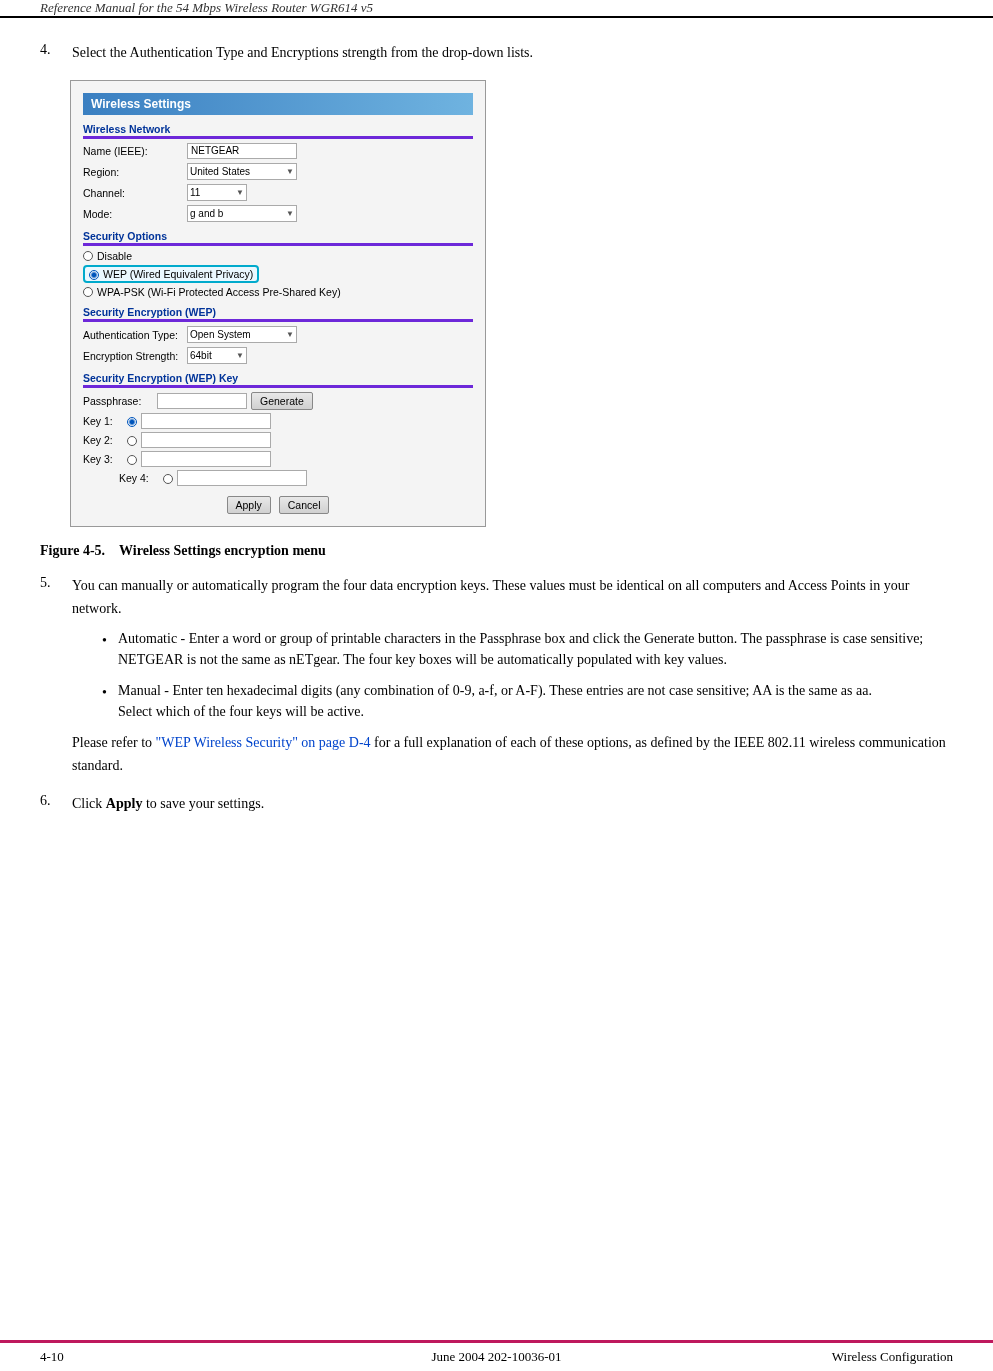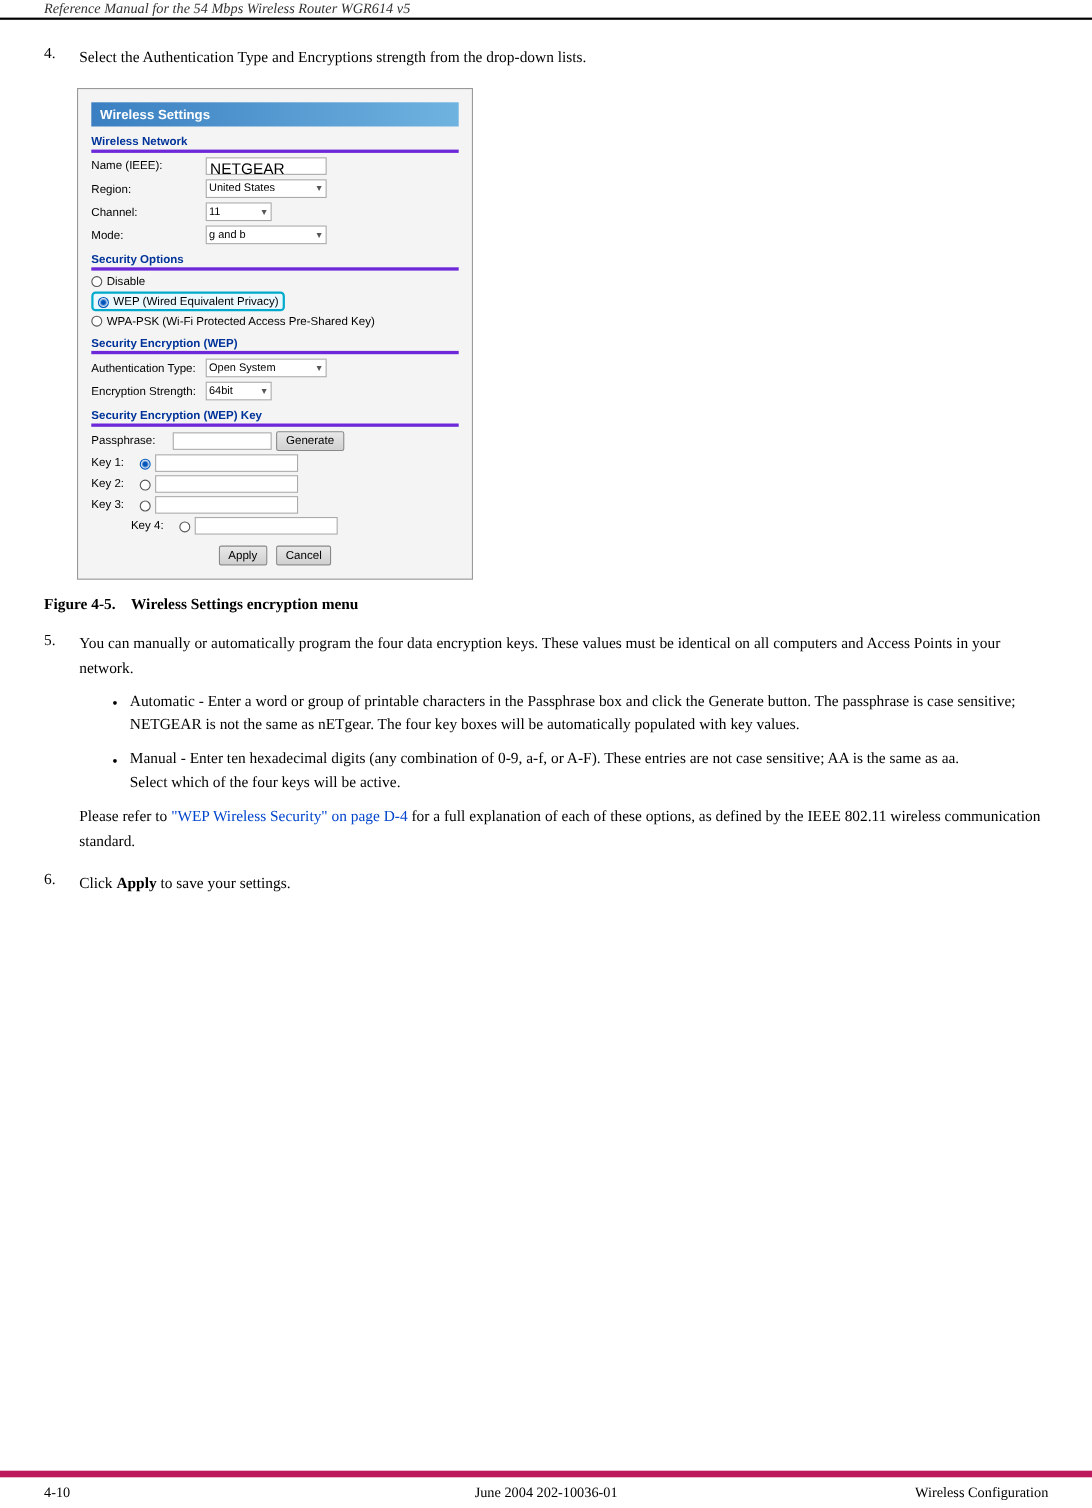--- a/index.html
+++ b/index.html
@@ -37,21 +37,21 @@
     .step-num {
       min-width: 24px;
       font-weight: normal;
     }
 
     
     .screenshot-container {
       margin: 16px 0 16px 30px;
       border: 1px solid #999;
       background: #f4f4f4;
-      width: 360px;
+      width: 416px;
       padding: 12px;
       font-family: Arial, Helvetica, sans-serif;
       font-size: 11px;
     }
 
     .screenshot-title-bar {
       background: linear-gradient(to right, #3a7fc1, #6fb3e0);
       color: #fff;
       font-size: 12px;
       font-weight: bold;
@@ -76,21 +76,21 @@
     }
     .form-label {
       width: 100px;
       font-size: 10.5px;
       color: #000;
       text-align: left;
     }
     .form-input {
       border: 1px solid #aaa;
       background: #fff;
-      font-size: 14px;
+      font-size: 10px;
       padding: 1px 3px;
       width: 110px;
       height: 16px;
     }
     .form-select {
       border: 1px solid #aaa;
       background: #fff;
       font-size: 10px;
       padding: 1px 2px;
       width: 110px;
@@ -181,21 +181,21 @@
       padding-top: 2px;
     }
 
     
     .link-text {
       color: #0044cc;
     }
 
     
     .page-footer {
-      border-top: 6px solid #be185d;
+      border-top: 3px solid #be185d;
       display: flex;
       justify-content: space-between;
       padding: 6px 40px;
       font-size: 13px;
       margin-top: auto;
       position: absolute;
       bottom: 0;
       width: 993px;
     }
     .footer-center {

